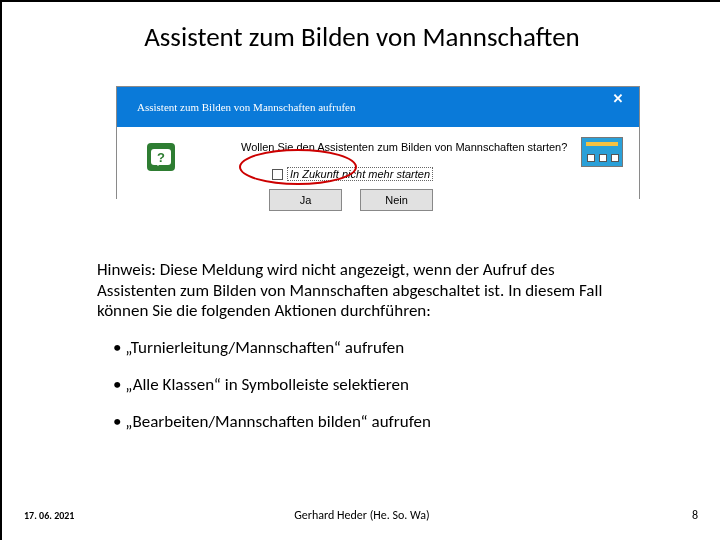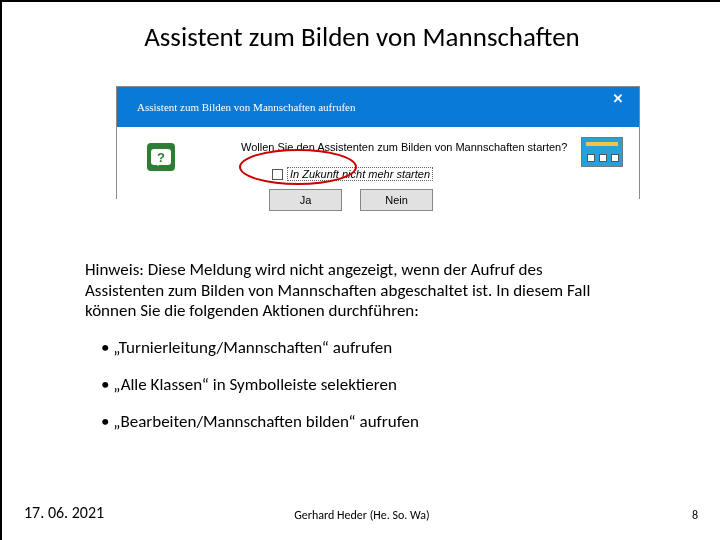--- a/index.html
+++ b/index.html
@@ -148,32 +148,33 @@
     position: absolute;
     left: 237px; top: 147px;
     width: 118px; height: 36px;
     border: 2.5px solid #cc0000;
     border-radius: 50%;
     pointer-events: none;
   }
   
   .note {
     position: absolute;
-    left: 83px; top: 258px;
+    left: 95px; top: 258px;
     width: 560px;
     font-size: 17px;
     line-height: 1.22;
   }
   .note .hline { margin: 0; }
   .note .bullet { margin: 16px; padding-left: 0; }
   
   .footer-date {
     position: absolute;
     left: 22px; bottom: 20px;
-    font-size: 16px;
+    font-size: 10px;
+    font-weight: bold;
   }
   .footer-author {
     position: absolute;
     left: 0; right: 0; bottom: 20px;
     text-align: center;
     font-size: 12px;
   }
   .footer-page {
     position: absolute;
     right: 24px; bottom: 20px;

